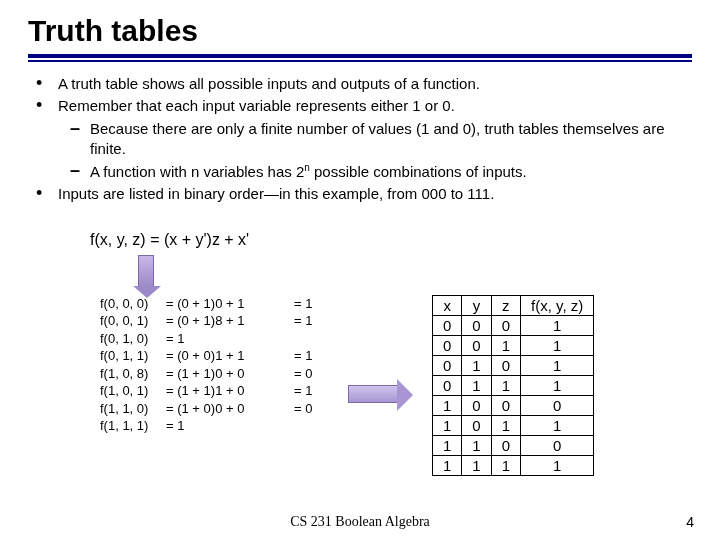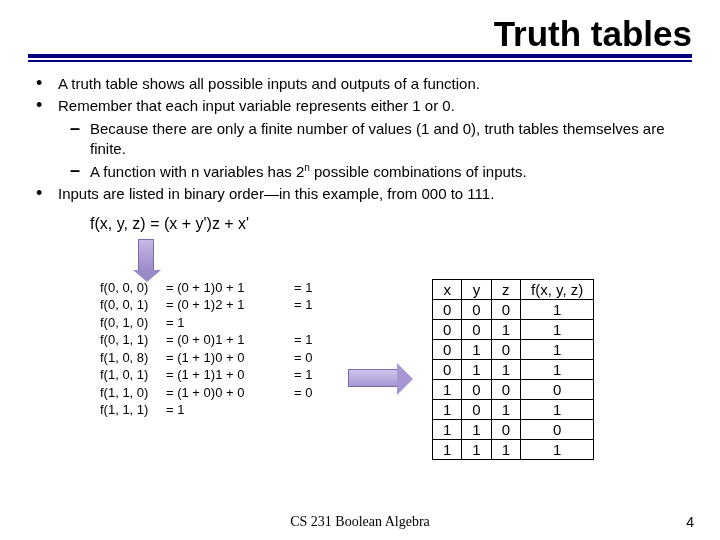--- a/index.html
+++ b/index.html
@@ -9,42 +9,43 @@
     background: #fff;
     font-family: "Comic Sans MS", cursive, sans-serif;
     color: #000;
     position: relative;
     overflow: hidden;
   }
   .slide {
     padding: 14px 28px 0 28px;
   }
   .title {
-    text-align: right;
-    font-size: 35px;
+    text-align: left;
+    font-size: 30px;
     font-weight: bold;
+    margin-bottom: 6px;
   }
   .hr1 { border: none; border-top: 4px solid #000080; margin-bottom: 2px; }
   .hr2 { border: none; border-top: 2px solid #000080; margin-bottom: 12px; }
   .bullets {
     font-size: 15px;
     line-height: 1.35;
     padding-left: 8px;
   }
   .b-row { display: flex; margin-bottom: 2px; }
   .b-mark { width: 22px; flex: none; font-size: 18px; line-height: 1.1; }
   .b-text { flex: 1; }
   .sub { margin-left: 34px; }
   .sub .b-mark { font-size: 18px; font-weight: bold; width: 20px; }
   .strong { font-weight: normal; }
   .sup { font-size: 10px; vertical-align: super; }
   .formula {
     font-size: 16px;
     font-weight: normal;
-    margin: 10px 0 6px 62px;
+    margin: 26px 0 6px 62px;
   }
   .arrow-wrap {
     margin-left: 110px;
     margin-bottom: 8px;
   }
   .arrow {
     width: 16px;
     height: 32px;
     background: linear-gradient(#c8b8e8, #9b8ac8);
     position: relative;
@@ -158,21 +159,21 @@
 
   <div class="lower">
     <div class="eval" id="eval-list">
         <div class="eval-row">
           <div class="eval-c1">f(0, 0, 0)</div>
           <div class="eval-c2">= (0 + 1)0 + 1</div>
           <div class="eval-c3">= 1</div>
         </div>
         <div class="eval-row">
           <div class="eval-c1">f(0, 0, 1)</div>
-          <div class="eval-c2">= (0 + 1)2 + 1</div>
+          <div class="eval-c2">= (0 + 1)8 + 1</div>
           <div class="eval-c3">= 1</div>
         </div>
         <div class="eval-row">
           <div class="eval-c1">f(0, 1, 0)</div>
           <div class="eval-c3">= 1</div>
         </div>
         <div class="eval-row">
           <div class="eval-c1">f(0, 1, 1)</div>
           <div class="eval-c2">= (0 + 0)1 + 1</div>
           <div class="eval-c3">= 1</div>

